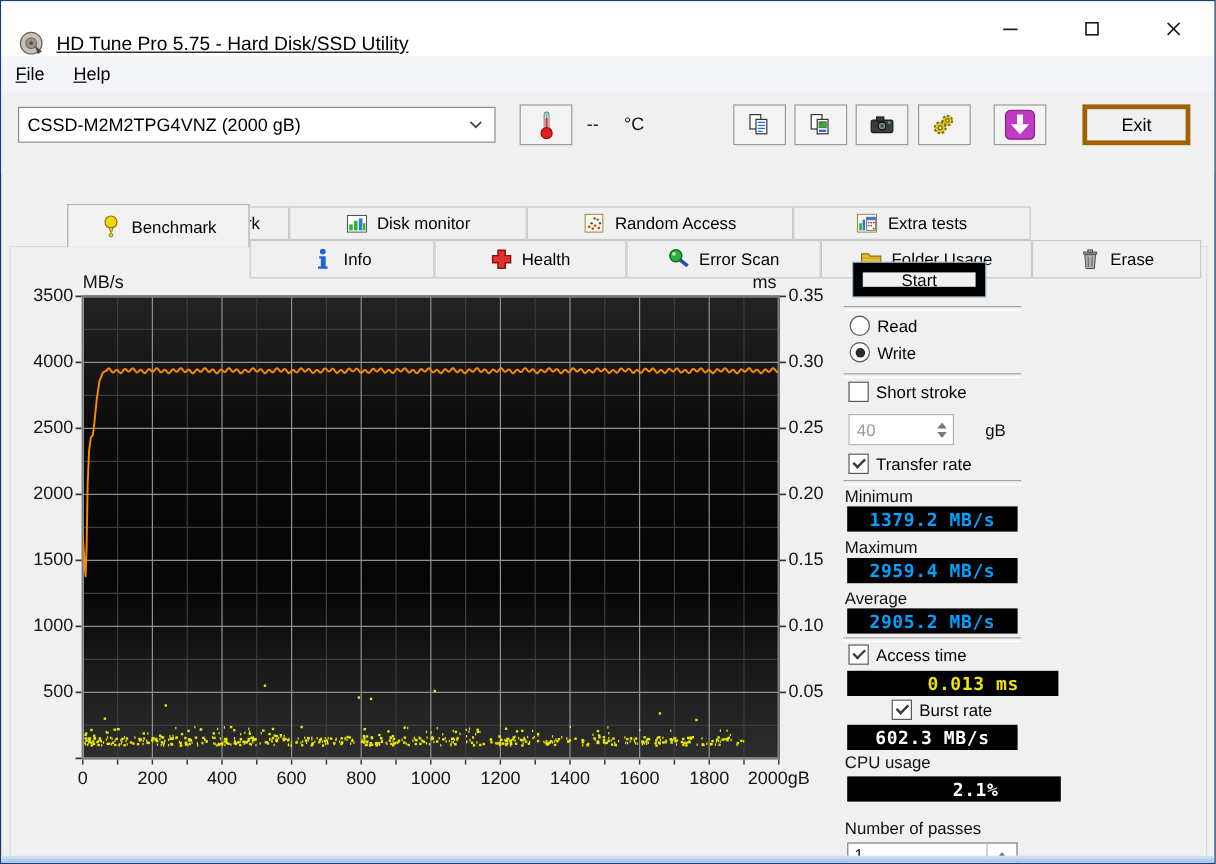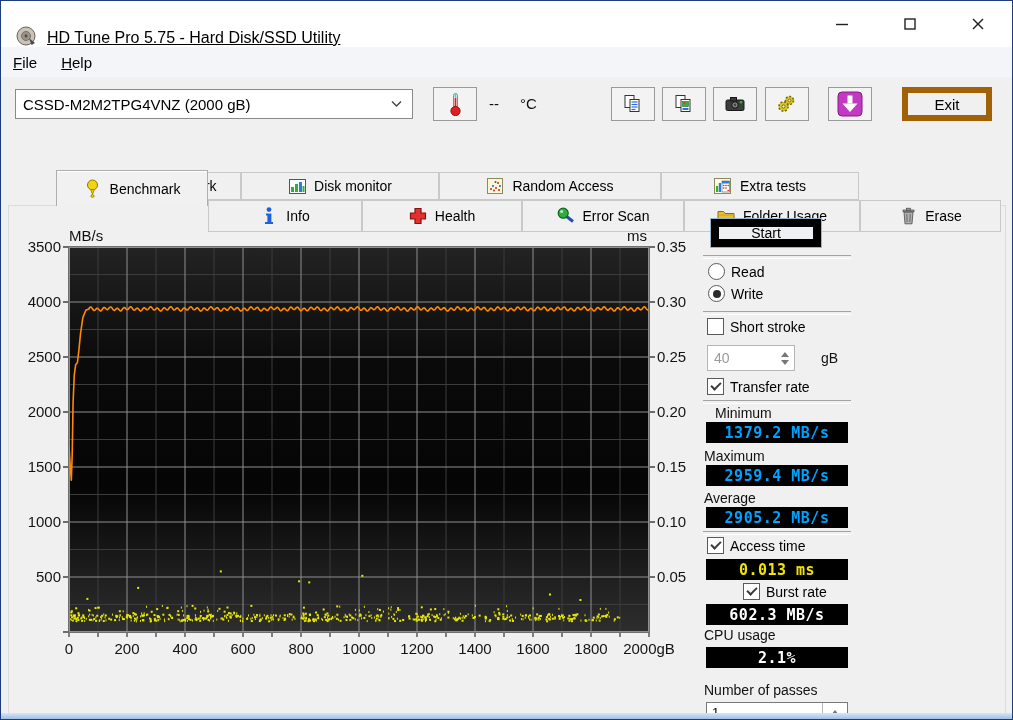--- a/index.html
+++ b/index.html
@@ -21,21 +21,21 @@
   
   .toolbar{position:absolute;left:0;top:76px;width:100%;height:68px;background:#f0f0f0;}
   .combo{position:absolute;left:14px;top:12px;width:398px;height:30px;background:#fff;
     border:1px solid #8a8a8a;display:flex;align-items:center;font-size:15px;cursor:pointer;box-sizing:border-box;}
   .combo-value{padding-left:7px;flex:1;}
   .combo-chev{margin-right:10px;}
   .tool-btn{position:absolute;top:10px;width:44px;height:34px;background:#f3f3f3;
     border:1px solid #9a9a9a;display:flex;align-items:center;justify-content:center;cursor:pointer;box-sizing:border-box;}
   .temp-text{position:absolute;top:18px;font-size:15px;color:#111;}
   .exit-btn{position:absolute;left:901px;top:10px;width:90px;height:34px;background:#f0f0f0;
-    border:6px solid #a16207;font-size:15px;display:flex;align-items:center;justify-content:center;cursor:pointer;box-sizing:border-box;}
+    border:4px solid #a16207;font-size:15px;display:flex;align-items:center;justify-content:center;cursor:pointer;box-sizing:border-box;}
   
   .tabrow{position:absolute;display:flex;z-index:2;}
   .row1{left:68px;top:144px;height:28px;}
   .row2{left:55px;top:172px;height:32px;}
   .tab{display:flex;align-items:center;justify-content:center;gap:8px;background:#f0f0f0;
     border:1px solid #c9c9c9;box-sizing:border-box;font-size:14px;cursor:pointer;height:100%;margin-top:27px;}
   .tab.active{background:#f1f1f1;border-color:#aeaeae;border-bottom:none;height:36px;
     margin-top:-3px;z-index:4;box-shadow:inset 0 1px 0 #fff;}
   .ticon{width:18px;height:18px;display:inline-flex;align-items:center;justify-content:center;}
   
@@ -65,21 +65,21 @@
     border-left:2px solid #3c3c3c;border-bottom:2px solid #3c3c3c;transform:rotate(-45deg);}
   .spin{left:6px;top:139px;width:88px;height:26px;background:#fff;border:1px solid #b5b5b5;
     box-sizing:border-box;display:flex;align-items:center;}
   .spin .val{flex:1;padding-left:6px;color:#9a9a9a;font-size:14px;}
   .spin-arrows{width:18px;height:100%;display:flex;flex-direction:column;align-items:center;justify-content:center;gap:3px;cursor:pointer;}
   .arr-up{width:0;height:0;border-left:4px solid transparent;border-right:4px solid transparent;border-bottom:5px solid #777;}
   .arr-dn{width:0;height:0;border-left:4px solid transparent;border-right:4px solid transparent;border-top:5px solid #777;}
   .plabel{color:#111;}
   .lcd{left:5px;width:142px;height:21px;background:#000;display:flex;align-items:center;justify-content:center;
     font-family:"DejaVu Sans Mono",monospace;font-weight:bold;font-size:15px;letter-spacing:0.5px;}
-  .lcd.cyan{color:#00a2ff;} .lcd.yellow{color:#f0e400;} .lcd.white{color:#fff;}
+  .lcd.cyan{color:#00a2ff;} .lcd.yellow{color:#f0e400;padding-left:34px;} .lcd.white{color:#fff;}
   .passes-spin{left:5px;top:496px;width:142px;height:20px;background:#fff;border:1px solid #7a7a7a;
     box-sizing:border-box;display:flex;align-items:center;font-size:13px;}
   .passes-spin .val{flex:1;padding-left:5px;}
   .passes-spin .btn{width:24px;height:100%;border-left:1px solid #b5b5b5;display:flex;align-items:center;justify-content:center;cursor:pointer;}
   .bottom-strip{position:absolute;left:0;bottom:0;width:100%;height:6px;z-index:9;
     background:linear-gradient(180deg,#d9e6f5,#9cc0e8);}
 </style>
 </head>
 <body>
 
@@ -1070,42 +1070,42 @@
         </span>
     </div>
     <div class="rp plabel" style="left:120px;top:144px;">gB</div>
 
     <div class="rp opt" style="left:6px;top:172px;">
       <span class="cbx checked"></span>
       <span>Transfer rate</span>
     </div>
     <div class="rp sep" style="top:194px;"></div>
 
-    <div class="rp plabel" style="left:14px;top:199px;">Minimum</div>
+    <div class="rp plabel" style="left:3px;top:199px;">Minimum</div>
     <div class="rp lcd cyan" style="top:216px;">1379.2 MB/s</div>
     <div class="rp plabel" style="left:3px;top:242px;">Maximum</div>
     <div class="rp lcd cyan" style="top:259px;">2959.4 MB/s</div>
     <div class="rp plabel" style="left:3px;top:284px;">Average</div>
     <div class="rp lcd cyan" style="top:301px;">2905.2 MB/s</div>
     <div class="rp sep" style="top:325px;"></div>
 
     <div class="rp opt" style="left:6px;top:331px;">
       <span class="cbx checked"></span>
       <span>Access time</span>
     </div>
     <div class="rp lcd yellow" style="top:353px;">0.013 ms</div>
 
     <div class="rp opt" style="left:6px;top:377px;padding-left:36px;">
       <span class="cbx checked"></span>
       <span>Burst rate</span>
     </div>
     <div class="rp lcd white" style="top:398px;">602.3 MB/s</div>
 
     <div class="rp plabel" style="left:3px;top:421px;">CPU usage</div>
-    <div class="rp lcd white" style="top:441px;">2.1%</div>
+    <div class="rp lcd white" style="top:441px;padding-left:36px;">2.1%</div>
 
     <div class="rp plabel" style="left:3px;top:476px;">Number of passes</div>
     <div class="rp passes-spin">
       <span class="val">1</span>
       <span class="btn">
           <span class="arr-up"></span>
         </span>
     </div>
   </div>
 

